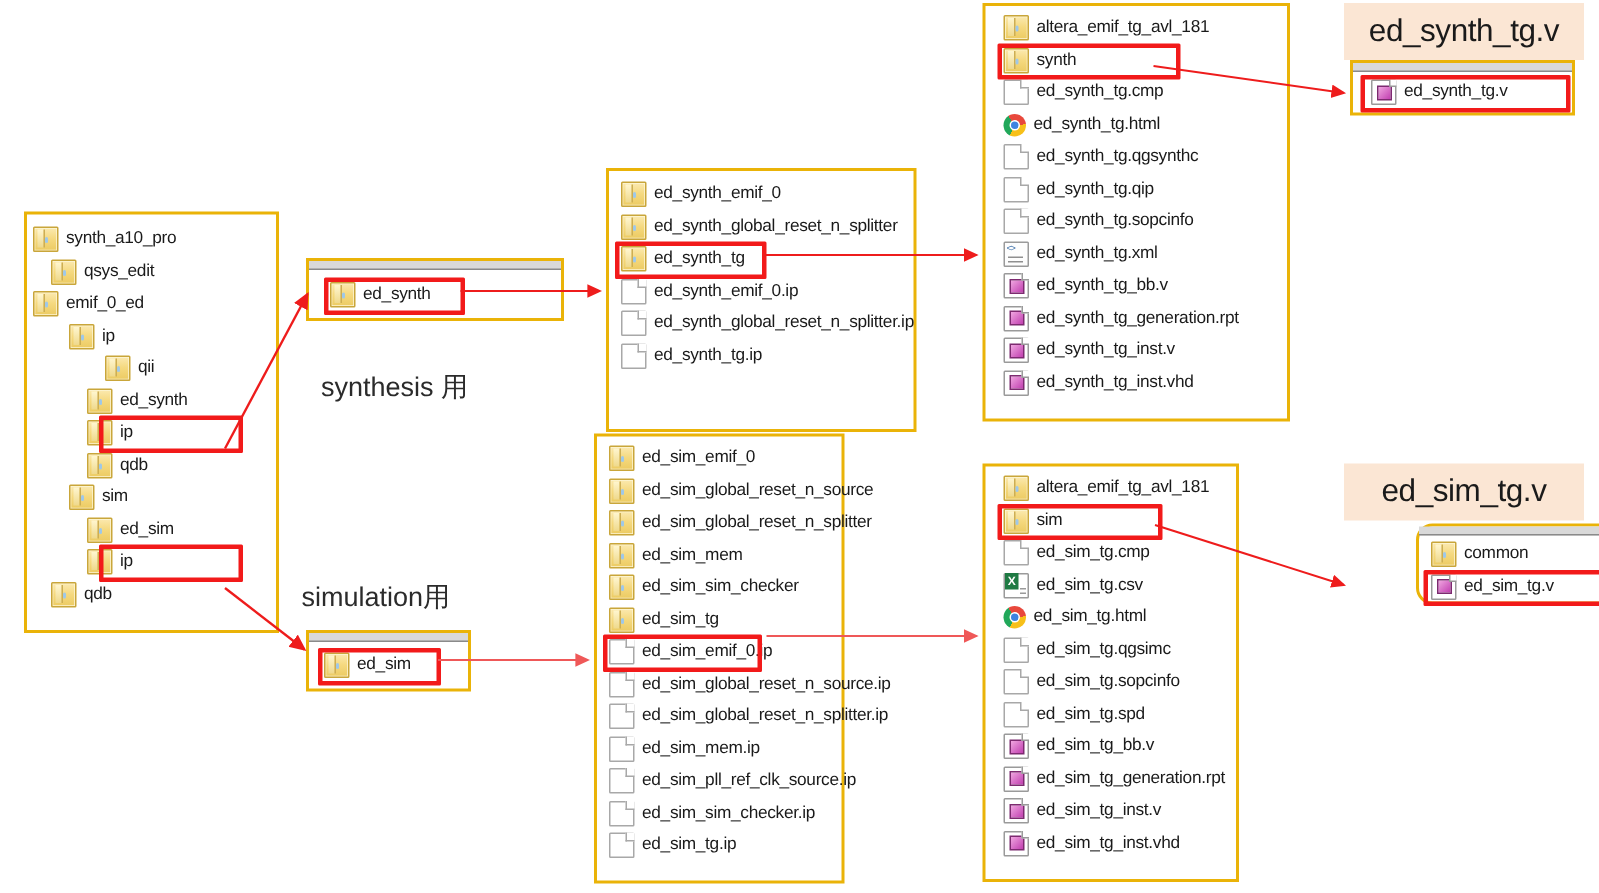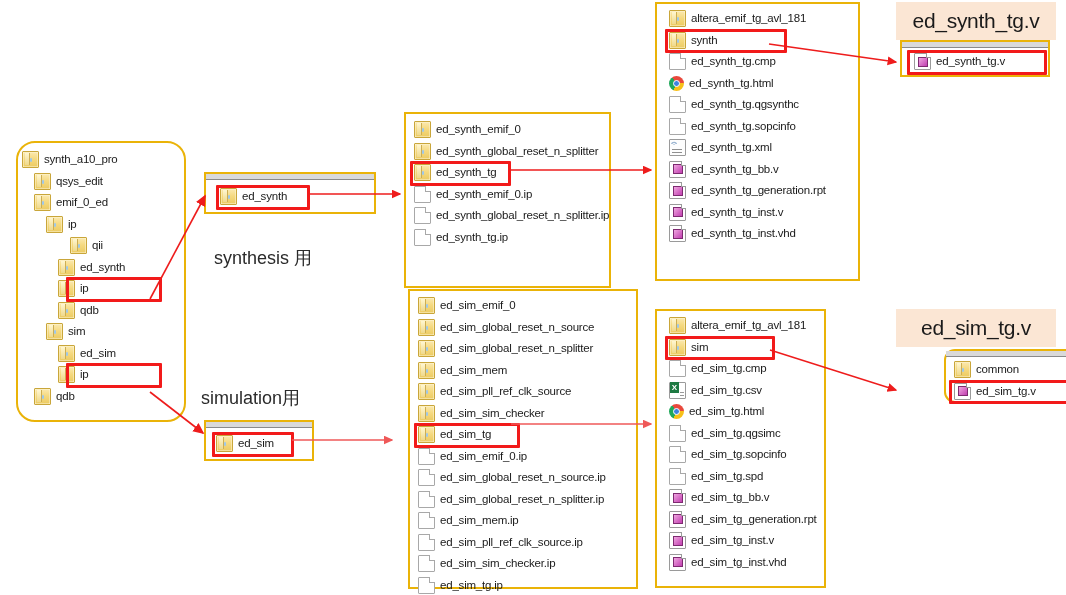--- a/index.html
+++ b/index.html
@@ -87,31 +87,31 @@
   .callout{
     position:absolute;background:#fbe6d4;display:flex;align-items:center;justify-content:center;
     font-size:21px;color:#1a1a1a;letter-spacing:-0.3px;
   }
   .jp-label{position:absolute;font-size:18px;color:#2b2b2b;white-space:nowrap;}
   svg.arrows{position:absolute;left:0;top:0;width:1066px;height:595px;pointer-events:none;}
 </style>
 </head>
 <body>
 
-<div class="panel" id="p-tree" style="left:16px;top:141px;width:170px;height:281px;border-radius:19px;">
+<div class="panel" id="p-tree" style="left:16px;top:141px;width:170px;height:281px;">
   <div class="rows" style="padding:6px 0 0 4px;">
       <div class="row">
         <span class="ico folder"></span>
         <span class="lbl">synth_a10_pro</span>
       </div>
       <div class="row" style="margin-left: 12px;">
         <span class="ico folder"></span>
         <span class="lbl">qsys_edit</span>
       </div>
-      <div class="row" style="margin-left: 12px;">
+      <div class="row" style="">
         <span class="ico folder"></span>
         <span class="lbl">emif_0_ed</span>
       </div>
       <div class="row" style="margin-left: 24px;">
         <span class="ico folder"></span>
         <span class="lbl">ip</span>
       </div>
       <div class="row" style="margin-left: 24px; padding-left: 24px;">
         <span class="ico folder"></span>
         <span class="lbl">qii</span>
@@ -194,41 +194,37 @@
         <span class="lbl">ed_synth_global_reset_n_splitter.ip</span>
       </div>
       <div class="row">
         <span class="ico doc"></span>
         <span class="lbl">ed_synth_tg.ip</span>
       </div>
     </div>
 <div class="hl" style="left: 4px; width: 101px; top: 47px; height: 24.5px;"></div>
   </div>
 
-<div class="panel" id="p-simip" style="left:408px;top:289px;width:230px;height:300px;">
+<div class="panel" id="p-simip" style="left:396px;top:289px;width:167px;height:300px;">
   <div class="rows" style="padding:4px 0 0 8px;">
       <div class="row">
         <span class="ico folder"></span>
         <span class="lbl">ed_sim_emif_0</span>
       </div>
       <div class="row">
         <span class="ico folder"></span>
         <span class="lbl">ed_sim_global_reset_n_source</span>
       </div>
       <div class="row">
         <span class="ico folder"></span>
         <span class="lbl">ed_sim_global_reset_n_splitter</span>
       </div>
       <div class="row">
         <span class="ico folder"></span>
         <span class="lbl">ed_sim_mem</span>
-      </div>
-      <div class="row">
-        <span class="ico folder"></span>
-        <span class="lbl">ed_sim_pll_ref_clk_source</span>
       </div>
       <div class="row">
         <span class="ico folder"></span>
         <span class="lbl">ed_sim_sim_checker</span>
       </div>
       <div class="row">
         <span class="ico folder"></span>
         <span class="lbl">ed_sim_tg</span>
       </div>
       <div class="row">
@@ -277,20 +273,24 @@
         <span class="ico doc"></span>
         <span class="lbl">ed_synth_tg.cmp</span>
       </div>
       <div class="row">
         <span class="ico chrome"></span>
         <span class="lbl">ed_synth_tg.html</span>
       </div>
       <div class="row">
         <span class="ico doc"></span>
         <span class="lbl">ed_synth_tg.qgsynthc</span>
+      </div>
+      <div class="row">
+        <span class="ico doc"></span>
+        <span class="lbl">ed_synth_tg.qip</span>
       </div>
       <div class="row">
         <span class="ico doc"></span>
         <span class="lbl">ed_synth_tg.sopcinfo</span>
       </div>
       <div class="row">
         <span class="ico xml"></span>
         <span class="lbl">ed_synth_tg.xml</span>
       </div>
       <div class="row">

